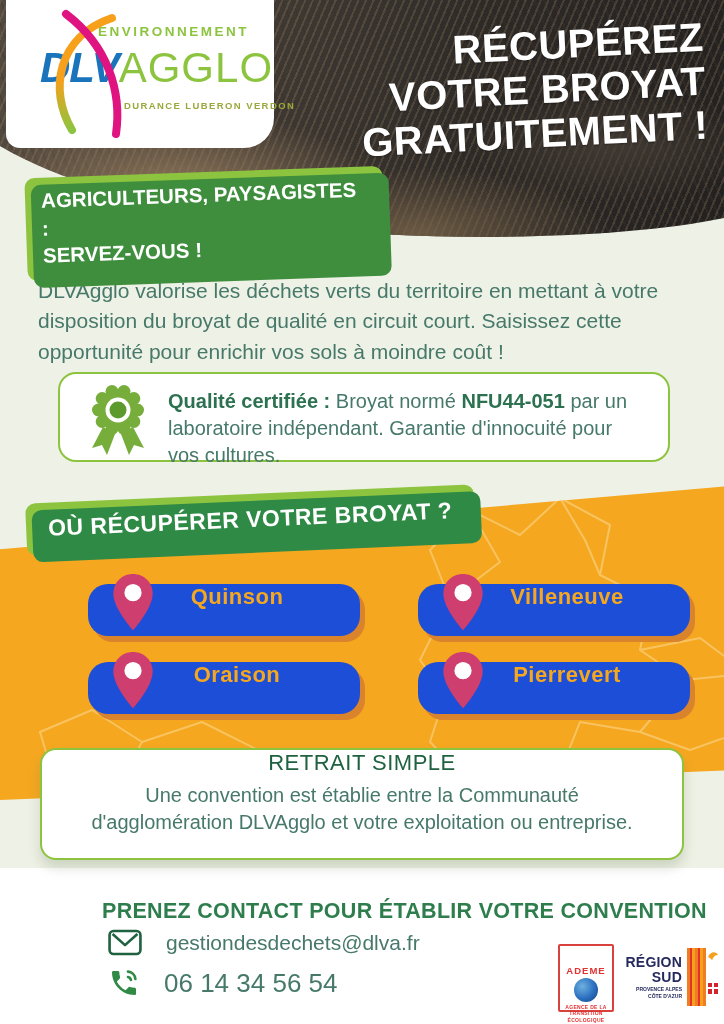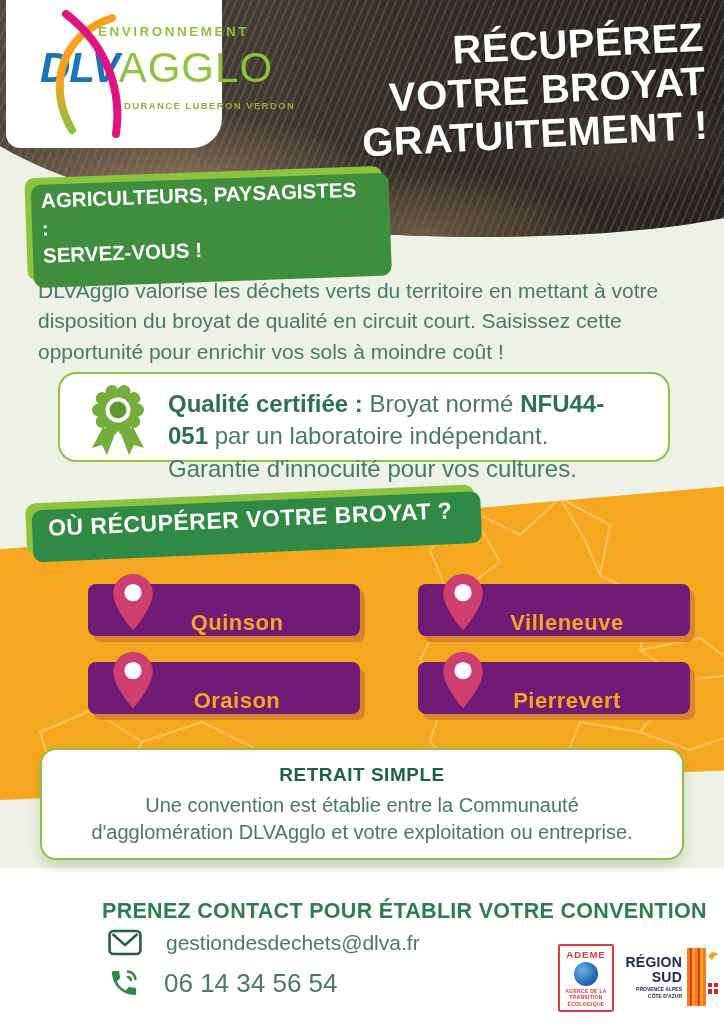--- a/index.html
+++ b/index.html
@@ -30,21 +30,21 @@
       linear-gradient(100deg,#534a41 0%,#403a34 35%,#2c2927 65%,#232120 100%);
     clip-path: path("M0 0 H724 V218 C620 240 430 242 300 228 C170 214 60 182 0 146 Z");
   }
   .hero-title{
     position:absolute;right:18px;top:24px;width:360px;text-align:right;
     transform:rotate(-3deg);color:#fff;font-weight:800;font-size:40px;line-height:1.1;
     letter-spacing:.5px;text-shadow:0 1px 2px rgba(0,0,0,.35);
   }
   
   .logo-card{
-    position:absolute;left:6px;top:0;width:216px;height:148px;background:#fff;
+    position:absolute;left:6px;top:0;width:268px;height:148px;background:#fff;
     border-radius:0 0 30px 14px;z-index:3;padding-left:21px;
   }
   .logo-env{position:absolute;top:24px;left:92px;color:var(--green);font-size:13.5px;font-weight:800;letter-spacing:2.5px}
   .logo-main{position:absolute;top:44px;left:34px;font-size:42px;font-weight:800;white-space:nowrap}
   .logo-dlv{color:#1a74bb;font-style:italic;letter-spacing:-1px}
   .logo-agglo{color:var(--green);font-style:normal;letter-spacing:1px;font-weight:400}
   .logo-tagline{position:absolute;top:100px;left:118px;color:#9aa93c;font-size:9.5px;font-weight:700;letter-spacing:1.4px;white-space:nowrap}
   .logo-swoosh{position:absolute;left:14px;top:8px;z-index:1;pointer-events:none}
   
   .banner{position:absolute;background:var(--green);border-radius:10px;color:#fff;font-weight:800;z-index:5}
@@ -52,48 +52,48 @@
   .banner-1{left:26px;top:172px;width:358px;padding:9px 16px 11px;transform:rotate(-2deg);font-size:20.5px;line-height:1.35}
   .banner-2{left:26px;top:494px;padding:12px 22px 13px;transform:rotate(-2.5deg);font-size:23px;letter-spacing:.5px}
   .banner-2::after{background:var(--green-darker)}
   
   .intro{position:absolute;left:38px;top:276px;width:656px;z-index:2;
     color:var(--body-teal);font-size:21px;line-height:1.45}
   
   .cert-box{position:absolute;left:58px;top:372px;width:612px;height:90px;background:#fff;
     border:2px solid var(--green);border-radius:18px;z-index:3}
   .cert-icon{position:absolute;left:26px;top:8px}
-  .cert-text{margin:14px 24px 0 108px;color:var(--body-teal);font-size:24px;line-height:1.35}
+  .cert-text{margin:14px 24px 0 108px;color:var(--body-teal);font-size:20px;line-height:1.35}
   .cert-text b{color:var(--bold-green);font-weight:800}
   
   .orange-zone{position:absolute;left:0;top:480px;width:724px;height:330px;background:var(--orange);
     clip-path:polygon(0 21%,100% 2%,100% 88%,0 97%);z-index:1}
   .map-lines{position:absolute;inset:0}
-  .loc-card{position:absolute;width:272px;height:52px;background:#701a75;border-radius:8px;
-    box-shadow:5px 6px 0 var(--orange-shadow);display:flex;align-items:flex-end;justify-content:center}
+  .loc-card{position:absolute;width:272px;height:52px;background:#1d4ed8;border-radius:20px;
+    box-shadow:5px 6px 0 var(--orange-shadow);display:flex;align-items:flex-start;justify-content:center}
   .loc-label{color:var(--orange);font-size:22px;font-weight:800;letter-spacing:.5px;margin-left:26px}
   .loc-pin{position:absolute;left:22px;top:-12px}
   .loc-1{left:88px;top:104px}.loc-2{left:418px;top:104px}
   .loc-3{left:88px;top:182px}.loc-4{left:418px;top:182px}
   
   .retrait-box{position:absolute;left:40px;top:748px;width:644px;height:112px;background:#fff;
     border:2px solid var(--green);border-radius:16px;z-index:3;text-align:center;
     box-shadow:0 8px 12px rgba(110,130,95,.25)}
-  .retrait-title{margin-top:14px;color:var(--title-green);font-size:19px;font-weight:700;letter-spacing:.5px}
+  .retrait-title{margin-top:0;color:var(--title-green);font-size:22px;font-weight:400;letter-spacing:.5px}
   .retrait-body{margin:6px auto 0;width:566px;color:var(--body-teal);font-size:20px;line-height:1.35}
   
   .contact-heading{position:absolute;left:102px;top:899px;color:var(--heading-green);
     font-size:21.5px;font-weight:800;letter-spacing:.3px;z-index:2}
   .contact-row{position:absolute;display:flex;align-items:center;gap:24px;z-index:2;color:var(--body-teal)}
   .row-email{left:108px;top:929px;font-size:21px}
   .row-phone{left:108px;top:967px;font-size:26px}
   
   .ademe{position:absolute;left:558px;top:944px;width:56px;height:68px;background:#fff;
     border:2px solid #d9423c;border-radius:2px;text-align:center;z-index:2}
-  .ademe-name{color:#e03231;font-weight:800;font-size:9.5px;letter-spacing:1px;margin-top:3px}
+  .ademe-name{color:#e03231;font-weight:800;font-size:9.5px;letter-spacing:1px;margin-top:19px}
   .ademe-globe{width:24px;height:24px;border-radius:50%;margin:2px auto;
     background:radial-gradient(circle at 35% 35%,#6fb0e0,#2a6fc0 55%,#123f78)}
   .ademe-sub{color:#e03231;font-weight:700;font-size:5px;line-height:1.25;letter-spacing:.3px}
   .region{position:absolute;left:622px;top:948px;display:flex;align-items:center;gap:5px;z-index:2}
   .region-text{width:60px;text-align:right;color:#252a5e}
   .region-l1,.region-l2{font-size:14px;font-weight:800;line-height:1.05;letter-spacing:.2px}
   .region-sub{font-size:5px;font-weight:700;line-height:1.3;margin-top:2px}
   .region-flag{width:32px;height:58px;display:flex}
   .flag-stripes{flex:1;background:repeating-linear-gradient(90deg,#ef7d22 0 3px,#e6332a 3px 5px,#f6a11e 5px 8px)}
   .flag-side{width:13px;background:#fff;position:relative}

